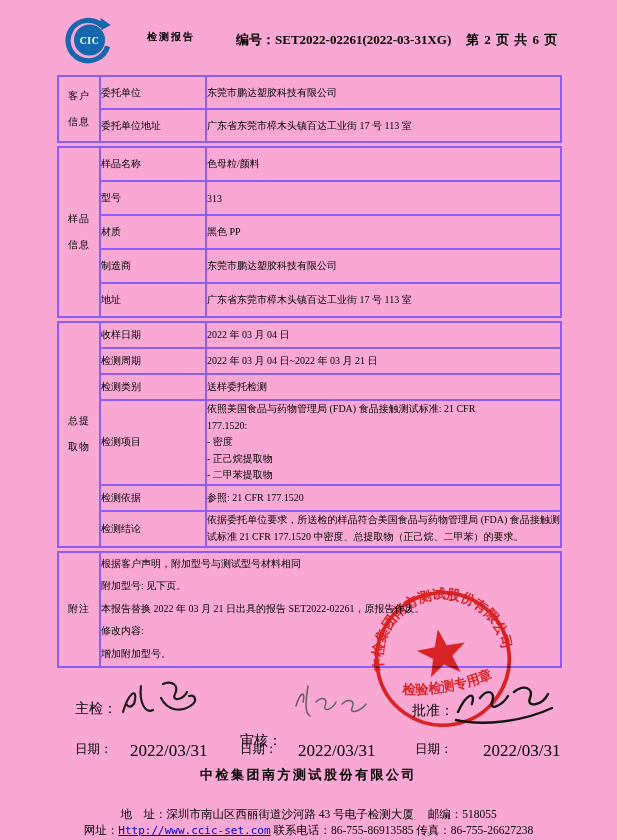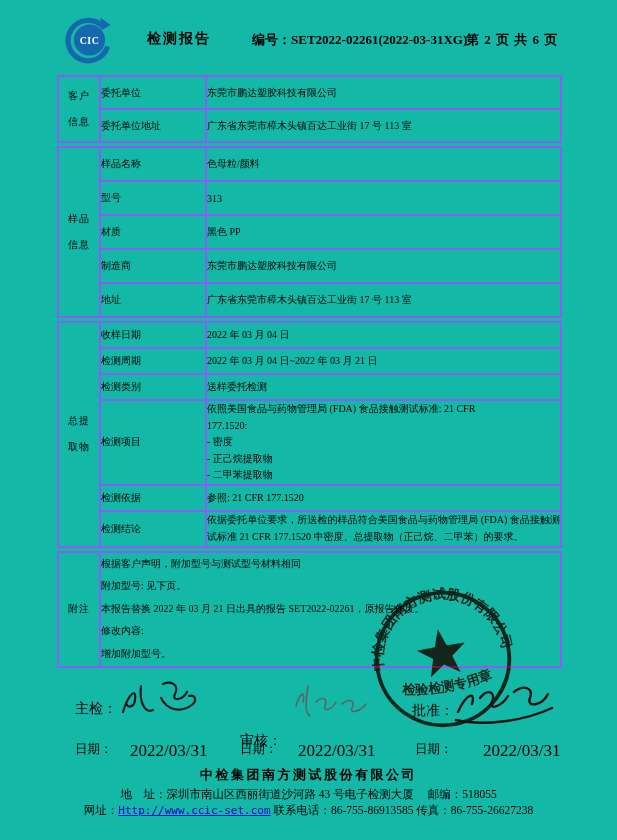--- a/index.html
+++ b/index.html
@@ -1,23 +1,23 @@
 <!DOCTYPE html>
 <html><head>
 <meta charset="utf-8">
 <style>
   html,body{margin:0;padding:0;background:#e8e8e8;}
   .page{
-    position:relative;width:617px;height:840px;margin:0 auto;background:#14b8a6;
+    position:relative;width:617px;height:840px;margin:0 auto;background:#f9a8d4;
     font-family:"Liberation Serif","DejaVu Serif",serif;color:#000;overflow:hidden;
   }
   
   .hdr-logo{position:absolute;left:60px;top:15px;width:58px;height:50px;}
-  .hdr-title{position:absolute;left:147px;top:30px;font-size:14px;font-weight:bold;letter-spacing:2px;font-family:Liberation Mono, monospace;}
-  .hdr-no{position:absolute;left:236px;top:31px;font-size:13px;font-weight:bold;margin-left:16px;}
+  .hdr-title{position:absolute;left:147px;top:30px;font-size:10px;font-weight:bold;letter-spacing:2px;font-family:Liberation Mono, monospace;}
+  .hdr-no{position:absolute;left:236px;top:31px;font-size:13px;font-weight:bold;}
   .hdr-page{position:absolute;left:466px;top:31px;font-size:13px;font-weight:bold;letter-spacing:1px;}
   
   .tables{position:absolute;left:57px;top:75px;width:505px;}
   table.sec{border-collapse:collapse;width:505px;margin-bottom:3px;table-layout:fixed;}
   table.sec td{border:2px solid #8b5cf6;font-size:10px;vertical-align:middle;padding:0;}
   col.c1{width:42px;} col.c2{width:106px;}
   td.lbl{text-align:center;}
   td.lbl .vlab{width:30px;margin:0 auto;line-height:26px;letter-spacing:1px;text-align:center;}
   td.fld{padding-left:9px;}
   td.val{padding-left:11px;}
@@ -31,21 +31,21 @@
   .siglabel{position:absolute;font-size:14px;}
   .sigsvg{position:absolute;}
   .datelabel{position:absolute;font-size:12.5px;}
   .dateval{position:absolute;font-size:17px;}
   
   .stamp{position:absolute;left:372px;top:588px;width:142px;height:142px;
          transform:rotate(-10deg);mix-blend-mode:multiply;opacity:.92;z-index:5;}
   
   .foot-company{position:absolute;left:0;top:766px;width:617px;text-align:center;
                 font-size:13px;font-weight:bold;letter-spacing:2.5px;}
-  .foot-line{position:absolute;left:0;width:617px;text-align:center;font-size:11.5px;}
+  .foot-line{position:absolute;left:0;width:617px;text-align:center;font-size:11.5px;margin-top:20px;}
   .foot-addr{top:787px;} .foot-web{top:803px;}
   .foot-url{color:#0000cd;text-decoration:underline;font-family:"DejaVu Sans Mono",monospace;font-size:11px;}
   .gapw{display:inline-block;width:14px;}
 </style>
 </head>
 <body>
 
 <div class="page">
 
   <svg class="hdr-logo" viewBox="0 0 56 48">

